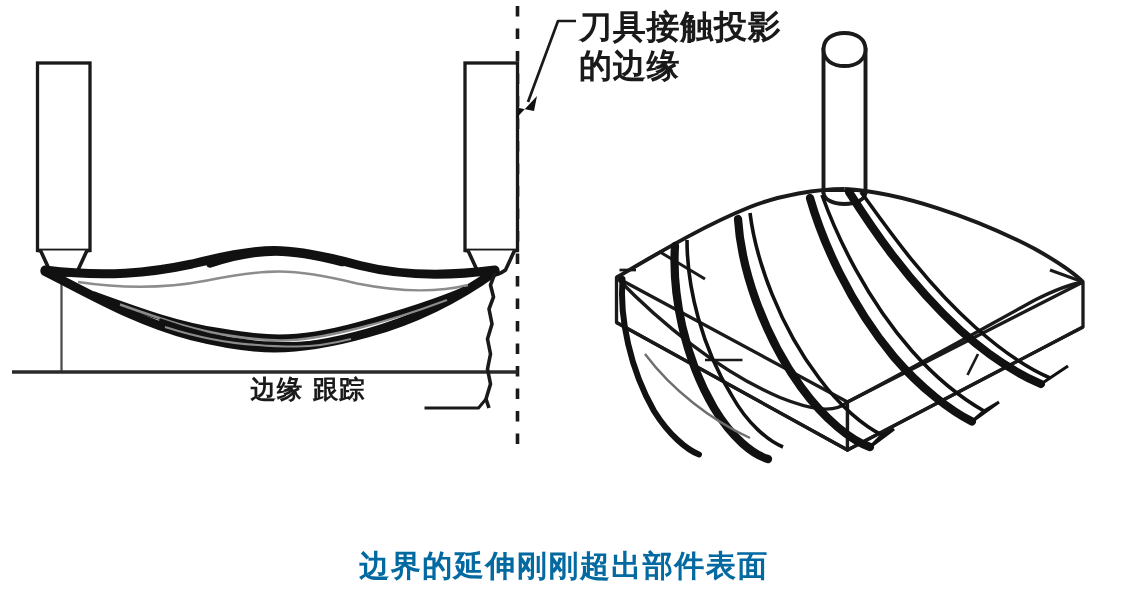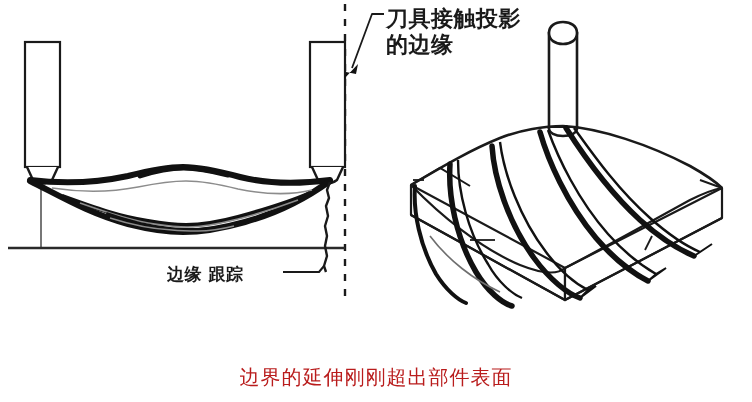--- a/index.html
+++ b/index.html
@@ -32,32 +32,32 @@
     white-space: pre;
     letter-spacing: 0.5px;
   }
   #label-tool-contact {
     left: 386px;
     top: 6px;
     font-size: 22px;
   }
   #label-edge-tracking {
     left: 167px;
-    top: 264px;
+    top: 250px;
     font-size: 17px;
   }
   #caption {
     position: absolute;
     left: 0;
     top: 364px;
     width: 752px;
     text-align: center;
     font-size: 20px;
-    font-weight: 400;
-    color: #b91c1c;
+    font-weight: 700;
+    color: #0369a1;
     letter-spacing: 1px;
     white-space: pre;
   }
 </style>
 </head>
 <body>
 
 <div id="page">
 
   <svg class="figure-svg" viewBox="0 0 752 402">

